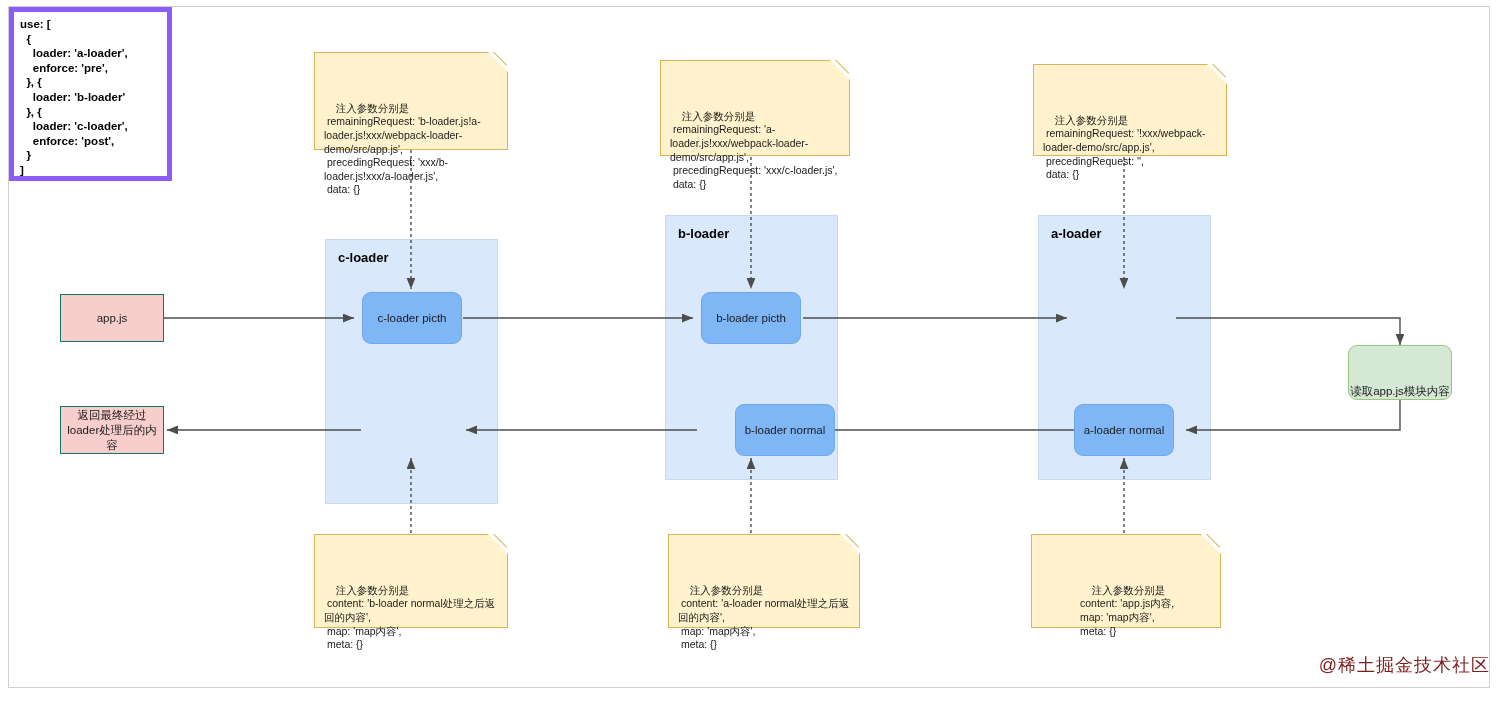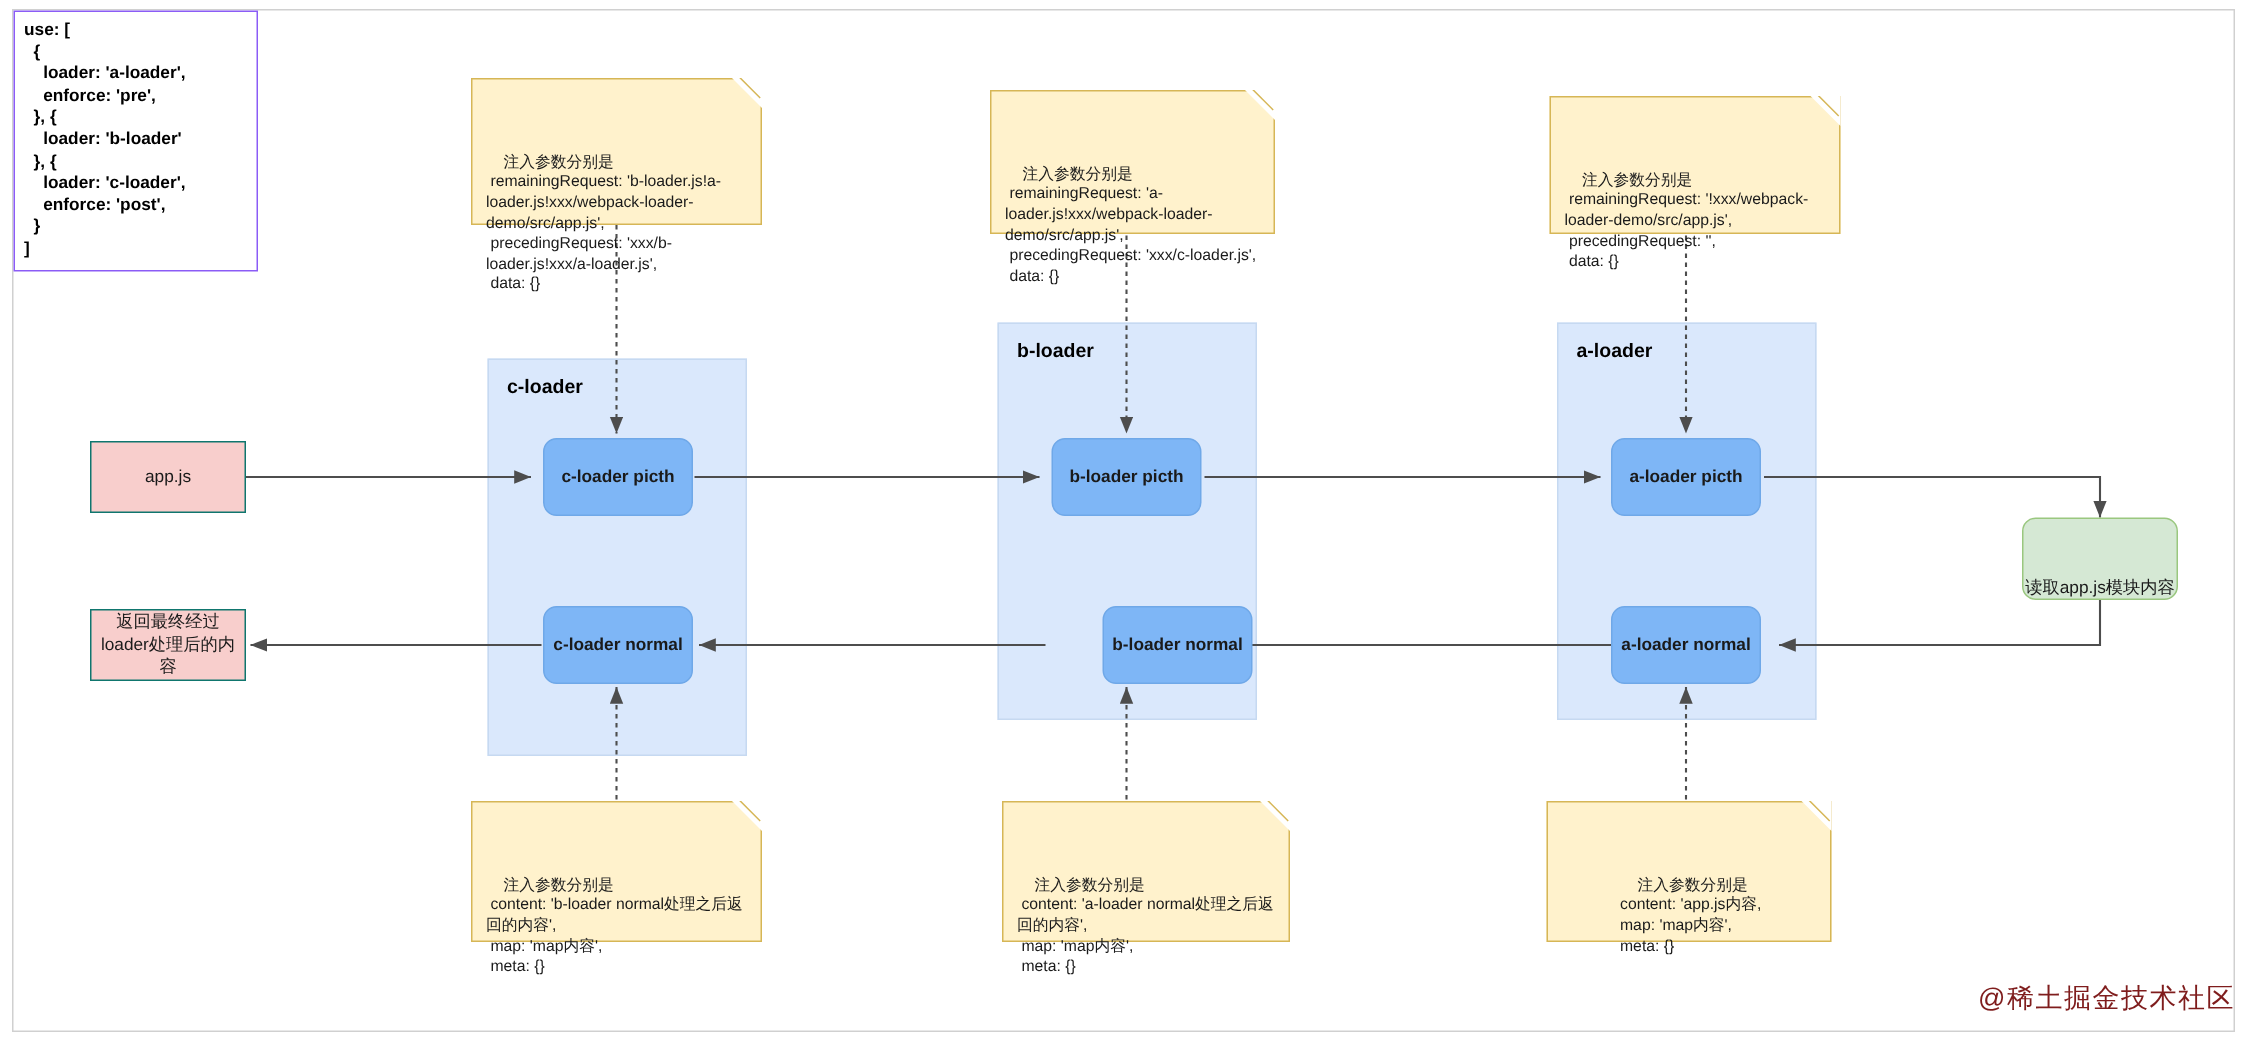--- a/index.html
+++ b/index.html
@@ -28,21 +28,21 @@
     background: transparent;
   }
 
   
   .code-box {
     position: absolute;
     left: 9px;
     top: 7px;
     width: 163px;
     height: 174px;
-    border: 1px solid #8b5cf6;
+    border: 5px solid #8b5cf6;
     background: #ffffff;
     box-sizing: border-box;
     padding: 5px 6px;
     font-size: 11.5px;
     line-height: 14.6px;
     font-weight: bold;
     color: #000000;
     white-space: pre;
     font-family: "Liberation Sans", "DejaVu Sans", sans-serif;
   }
@@ -69,21 +69,20 @@
     background: #7eb6f6;
     border: 1px solid #6fa8e8;
     border-radius: 9px;
     box-sizing: border-box;
     display: flex;
     align-items: center;
     justify-content: center;
     font-size: 11.5px;
     color: #1a1a1a;
     text-align: left;
-    font-weight: bold;
   }
 
   
   .pink-box {
     position: absolute;
     background: #f8cecc;
     border: 1px solid #0f766e;
     box-sizing: border-box;
     display: flex;
     align-items: center;
@@ -260,27 +259,21 @@
   <div class="green-box" style="left:1348px; top:345px; width:104px; height:55px;">
     <span>读取app.js模块内容</span>
   </div>
 
   <div class="proc-box" style="left:362px; top:292px; width:100px; height:52px;">
     <span>c-loader picth</span>
   </div>
   <div class="proc-box" style="left:701px; top:292px; width:100px; height:52px;">
     <span>b-loader picth</span>
   </div>
-  <div class="proc-box" style="left:1074px; top:292px; width:100px; height:52px;">
-    <span>a-loader picth</span>
-  </div>
-
-  <div class="proc-box" style="left:362px; top:404px; width:100px; height:52px;">
-    <span>c-loader normal</span>
-  </div>
+
   <div class="proc-box" style="left:735px; top:404px; width:100px; height:52px;">
     <span>b-loader normal</span>
   </div>
   <div class="proc-box" style="left:1074px; top:404px; width:100px; height:52px;">
     <span>a-loader normal</span>
   </div>
 
   <div class="note" style="left:314px; top:52px; width:194px; height:98px;">
     <span class="fold"></span>
     <span class="fold-edge"></span>

